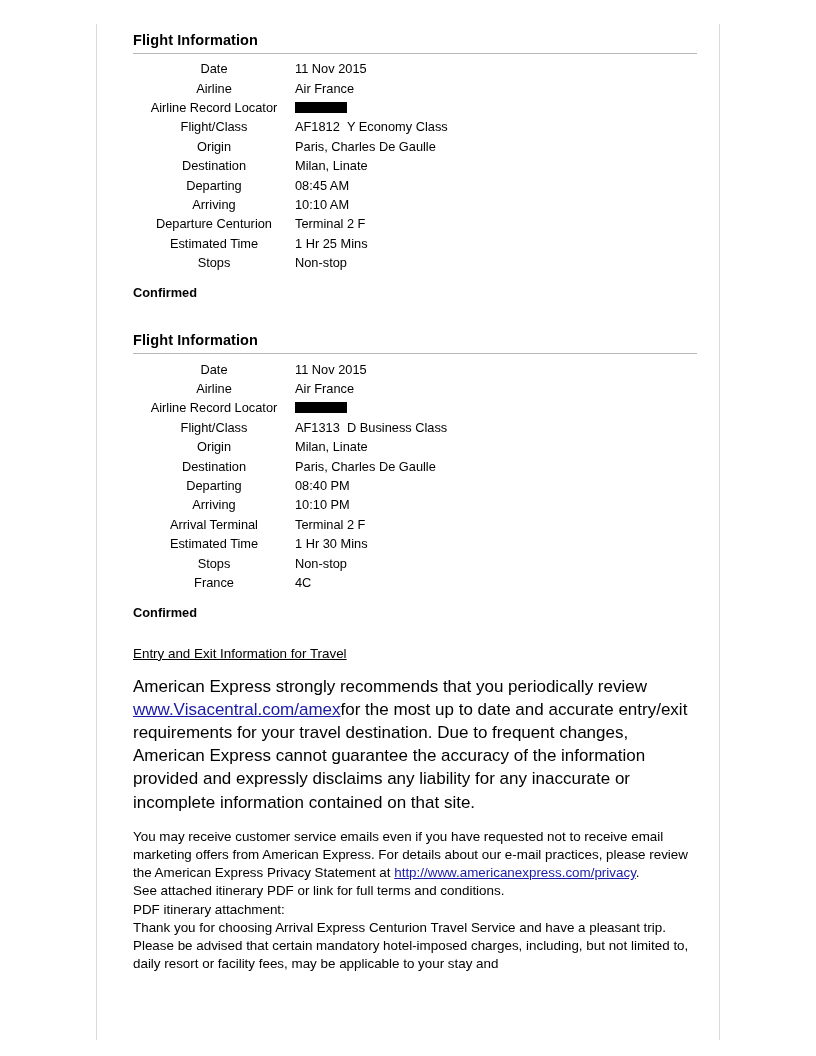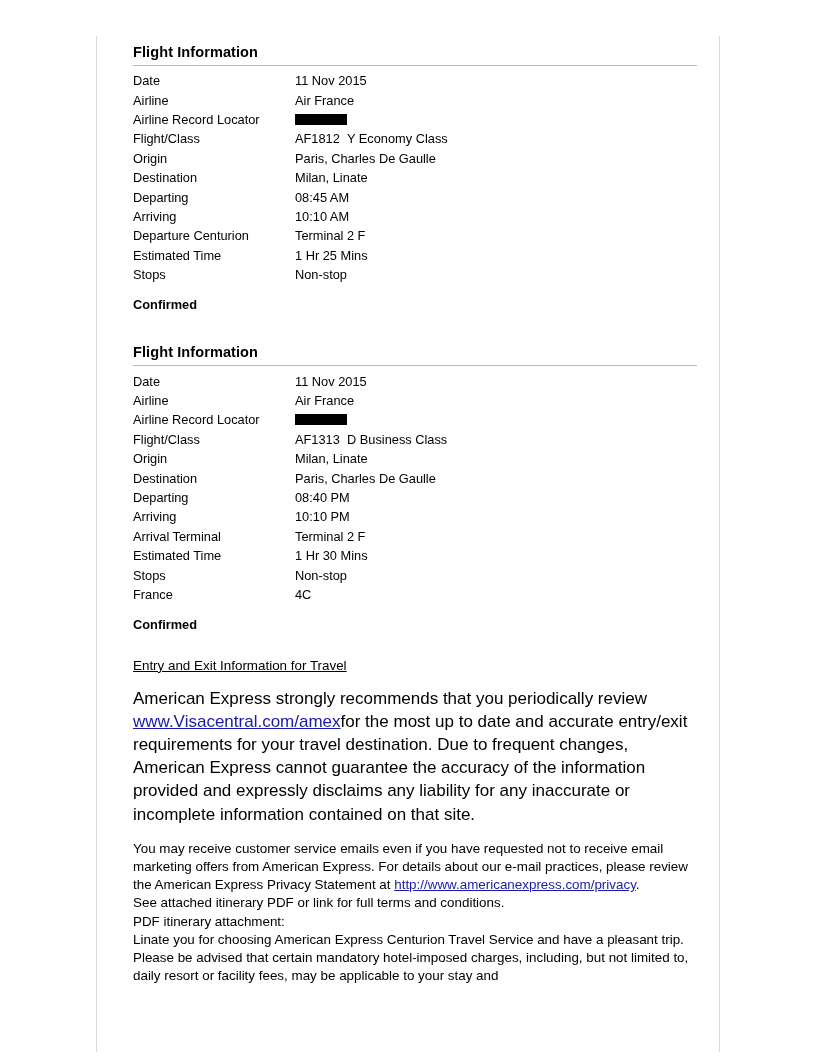--- a/index.html
+++ b/index.html
@@ -10,21 +10,21 @@
   body {
     width: 816px;
     height: 1056px;
     font-family: "Liberation Sans", sans-serif;
     color: #000000;
     position: relative;
     overflow: hidden;
   }
   .page {
     position: absolute;
-    left: 0; top: 16px;
+    left: 0; top: 4px;
     width: 816px;
     height: 952px;
     background: #ffffff;
   }
   
   .rule-left {
     position: absolute;
     left: 96px;
     top: 20px;
     width: 1px;
@@ -60,20 +60,21 @@
   }
   table.flight td {
     font-size: 12.8px;
     line-height: 1.0;
     padding: 3.3px 0;
     vertical-align: top;
   }
   td.label {
     width: 162px;
     white-space: nowrap;
+    text-align: center;
   }
   td.value {
     padding-left: 0;
   }
   .bold {
     font-weight: normal;
   }
   .redacted {
     display: inline-block;
     width: 52px;
@@ -243,18 +244,18 @@
 
     <div>
       <h3 class="subhead">Entry and Exit Information for Travel</h3>
 
       <p class="para"><span class="inline">American Express strongly recommends that you periodically review </span><a class="link" href="#">www.Visacentral.com/amex</a><span class="inline">for the most up to date and accurate entry/exit requirements for your travel destination. Due to frequent changes, American Express cannot guarantee the accuracy of the information provided and expressly disclaims any liability for any inaccurate or incomplete information contained on that site.</span></p>
 
       <p class="tight"><span class="inline">You may receive customer service emails even if you have requested not to receive email marketing offers from American Express. For details about our e-mail practices, please review the American Express Privacy Statement at </span><a class="link" href="#">http://www.americanexpress.com/privacy</a><span class="inline">.</span></p>
 
       <p class="tight">See attached itinerary PDF or link for full terms and conditions.</p>
       <p class="tight">PDF itinerary attachment:</p>
-      <p class="tight">Linate you for choosing American Express Centurion Travel Service and have a pleasant trip.</p>
+      <p class="tight">Thank you for choosing Arrival Express Centurion Travel Service and have a pleasant trip.</p>
       <p class="tight">Please be advised that certain mandatory hotel-imposed charges, including, but not limited to, daily resort or facility fees, may be applicable to your stay and</p>
     </div>
 
   </div>
 </div>
 
 </body></html>

